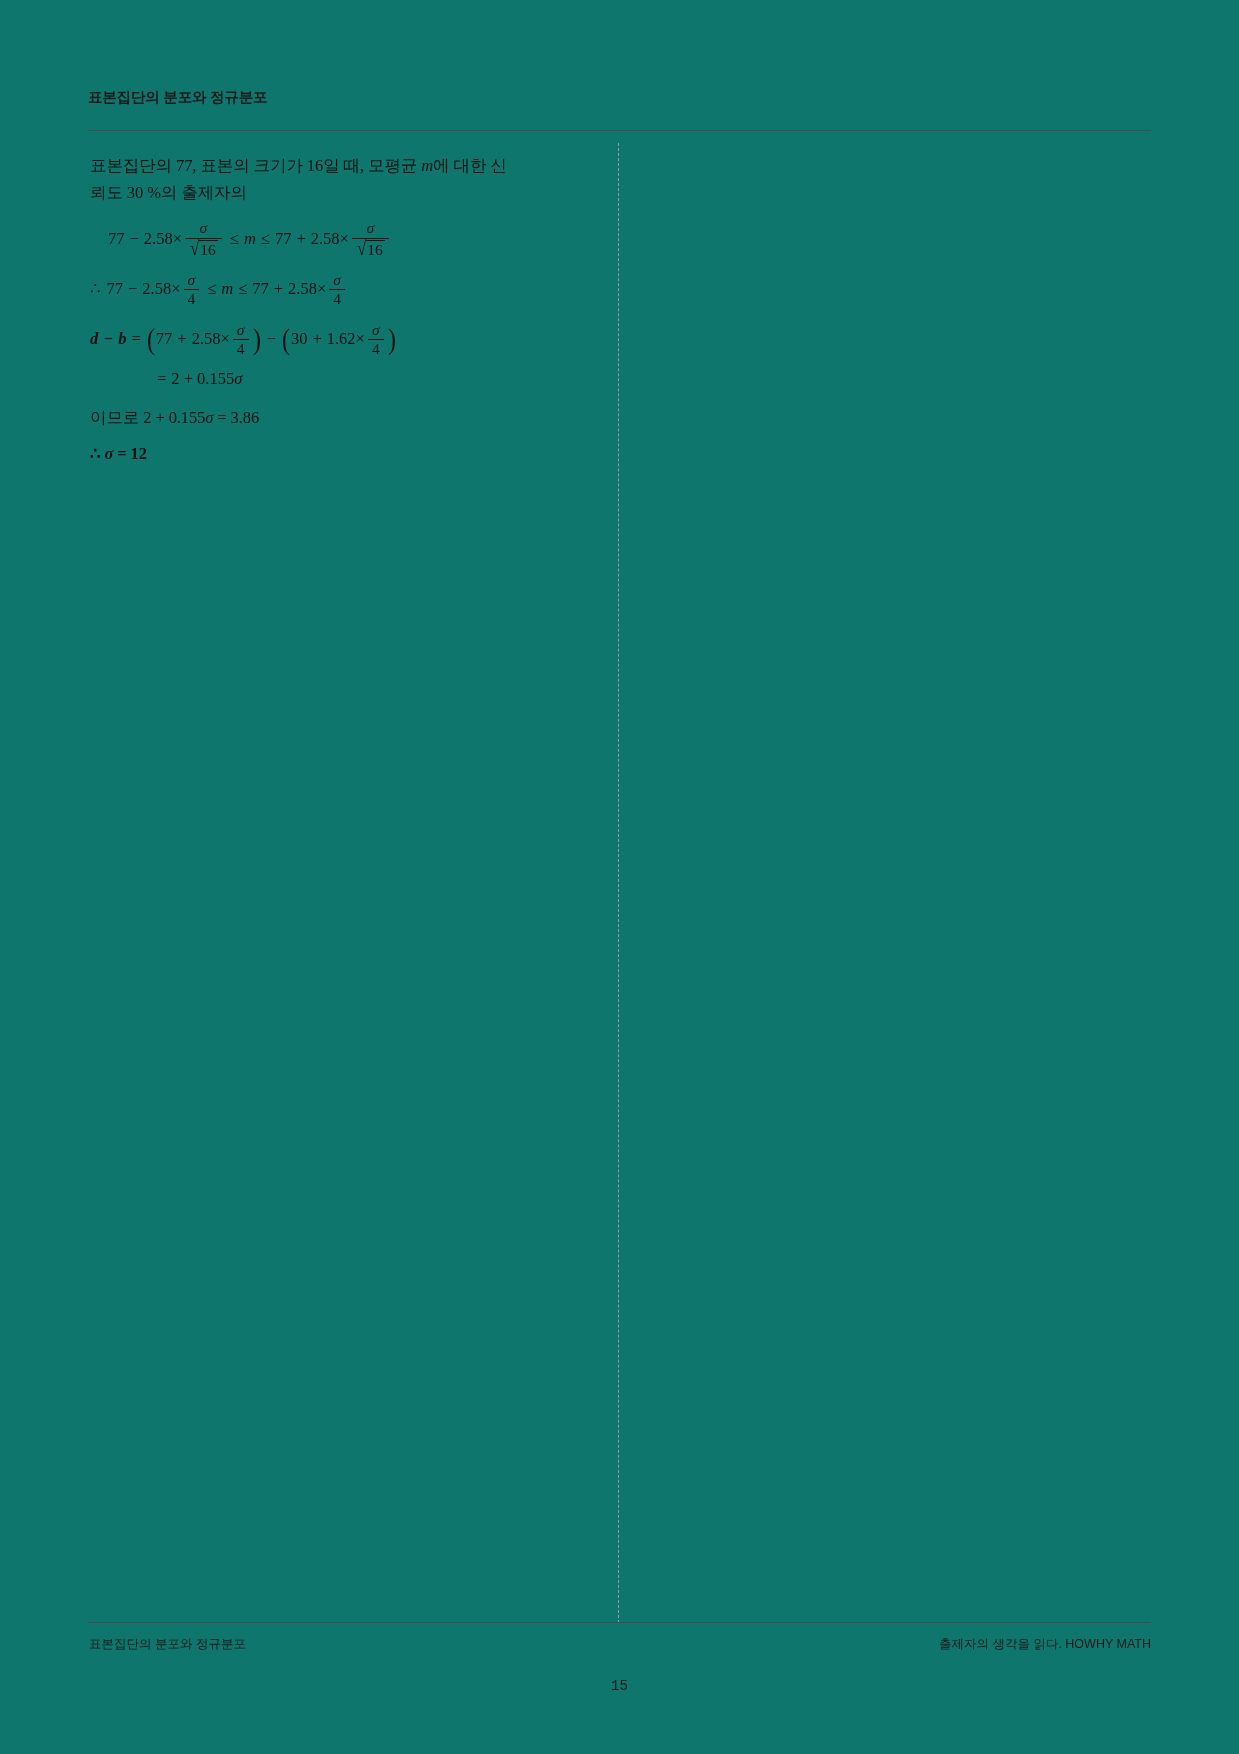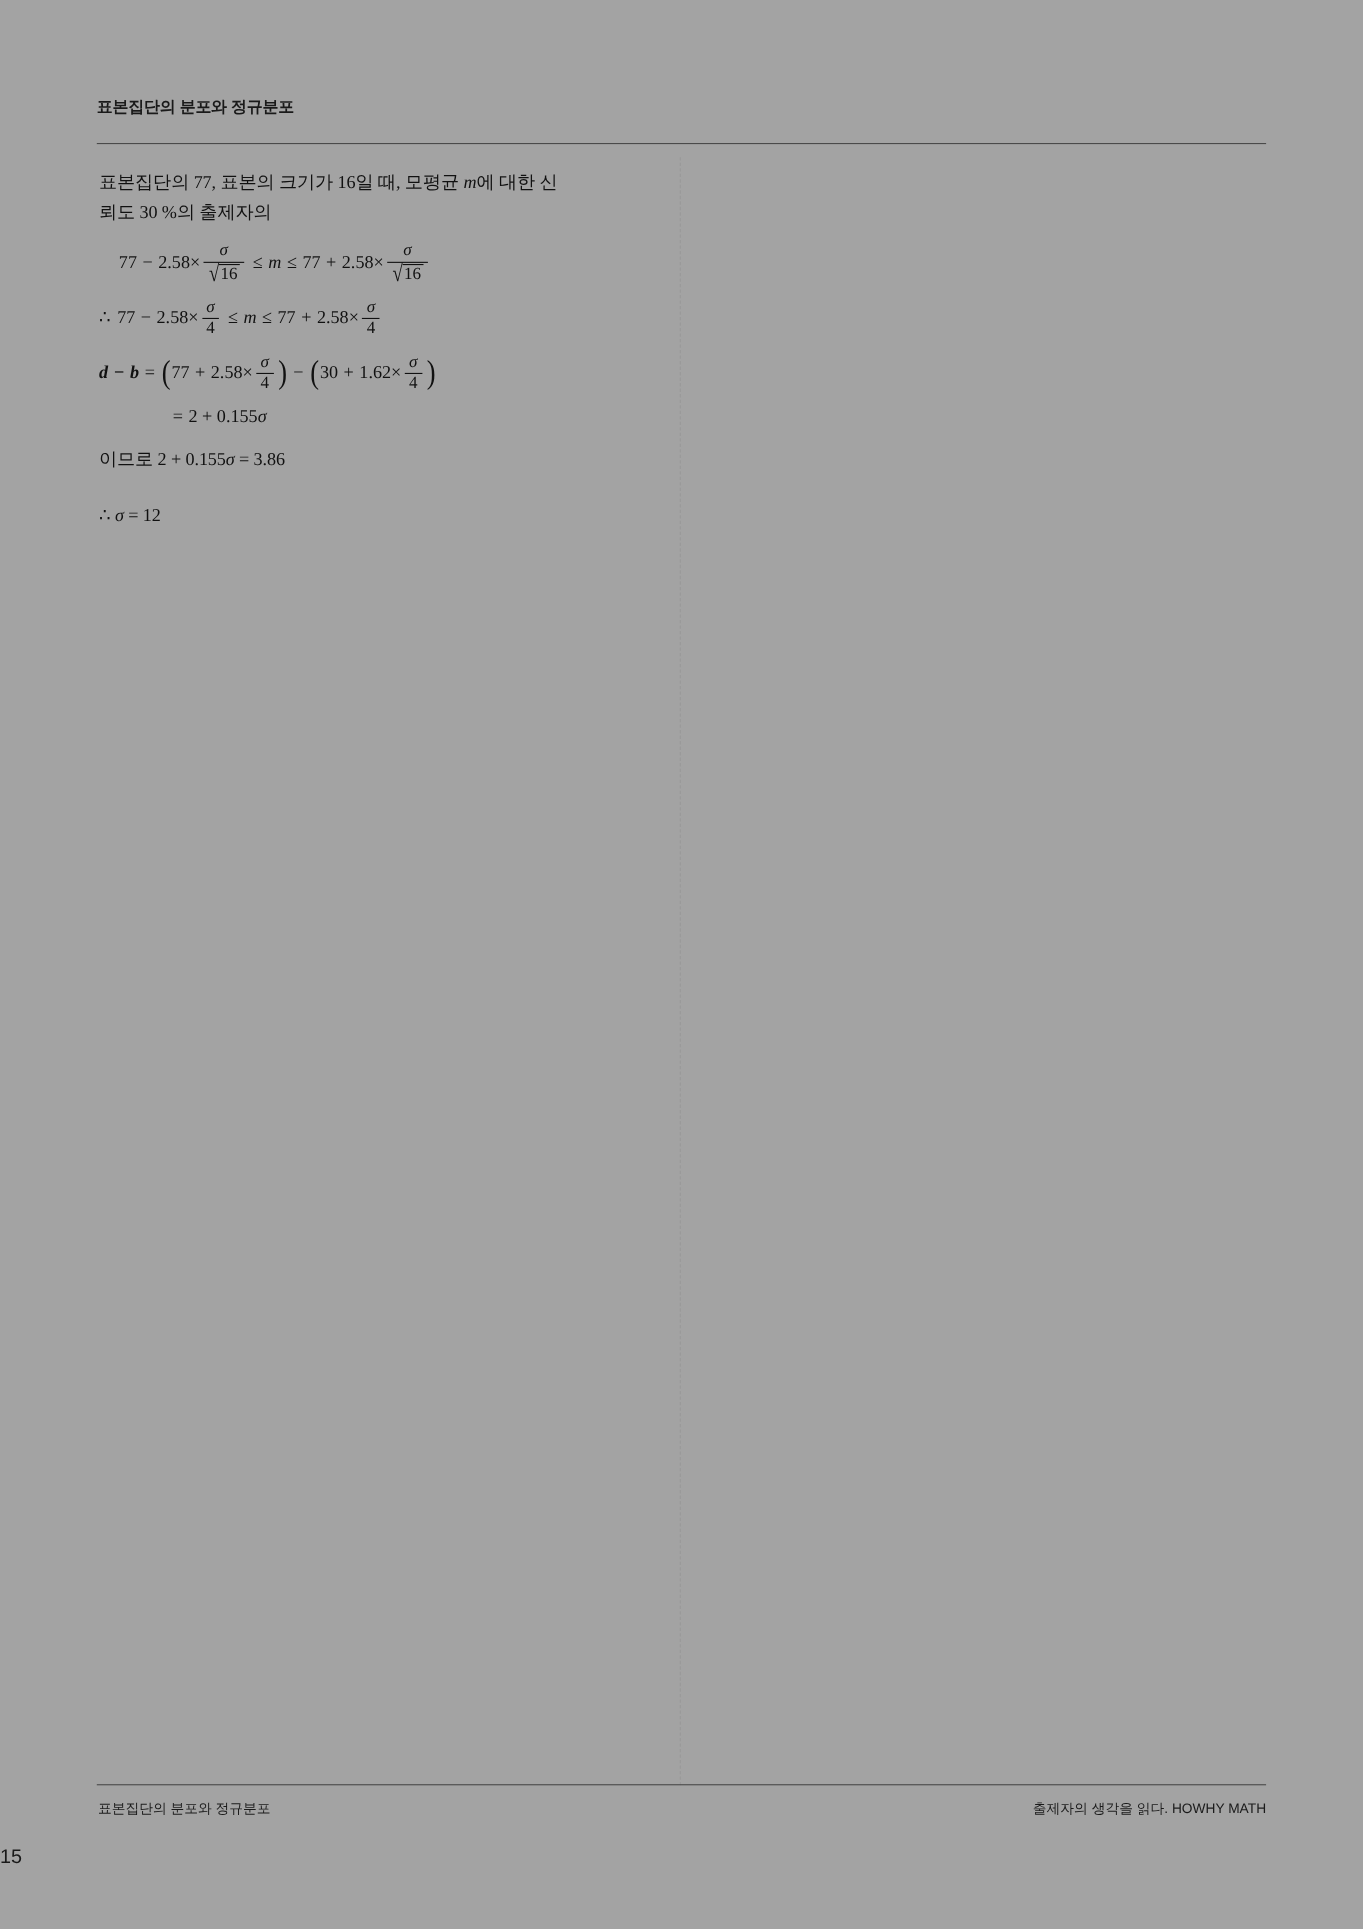--- a/index.html
+++ b/index.html
@@ -9,21 +9,21 @@
   }
   body {
     font-family: "Liberation Serif", serif;
     color: #111111;
   }
   .page {
     position: relative;
     width: 1239px;
     height: 1754px;
     margin: 0 auto;
-    background: #a3a3a3;
+    background: #0f766e;
     box-sizing: border-box;
     overflow: hidden;
   }
 
   
   .header {
     position: absolute;
     left: 88px;
     top: 88px;
     width: 1063px;
@@ -155,22 +155,23 @@
     font-family: "Liberation Sans", sans-serif;
     font-size: 12.5px;
     color: #1a1a1a;
     text-align: center;
   }
   .page-number {
     position: absolute;
     left: 0;
     right: 0;
     top: 1678px;
-    font-family: Liberation Sans, sans-serif;
-    font-size: 18px;
+    text-align: center;
+    font-family: Liberation Mono, monospace;
+    font-size: 14px;
     color: #1a1a1a;
   }
 </style>
 </head>
 <body>
 
 <div class="page">
 
   <div class="header">
     <div class="header-title">표본집단의 분포와 정규분포</div>
@@ -279,21 +280,21 @@
     <div class="mathline indent2">
       <span class="op">=</span>
       <span>2 + 0.155</span>
       <span class="mi">σ</span>
     </div>
 
     <div class="para" style="margin-top:16px;">
       <span>이므로 </span><span>2 + 0.155</span><span class="mi">σ</span><span> = 3.86</span>
     </div>
 
-    <div class="para" style="margin-top:24px;">
+    <div class="para" style="margin-top:9px;font-weight:bold;">
       <span>∴ </span><span class="mi">σ</span><span> = 12</span>
     </div>
 
   </div>
 
   <div class="footer-rule"></div>
   <div class="footer-left">표본집단의 분포와 정규분포</div>
   <div class="footer-right">출제자의 생각을 읽다. HOWHY MATH</div>
   <div class="page-number">15</div>
 

